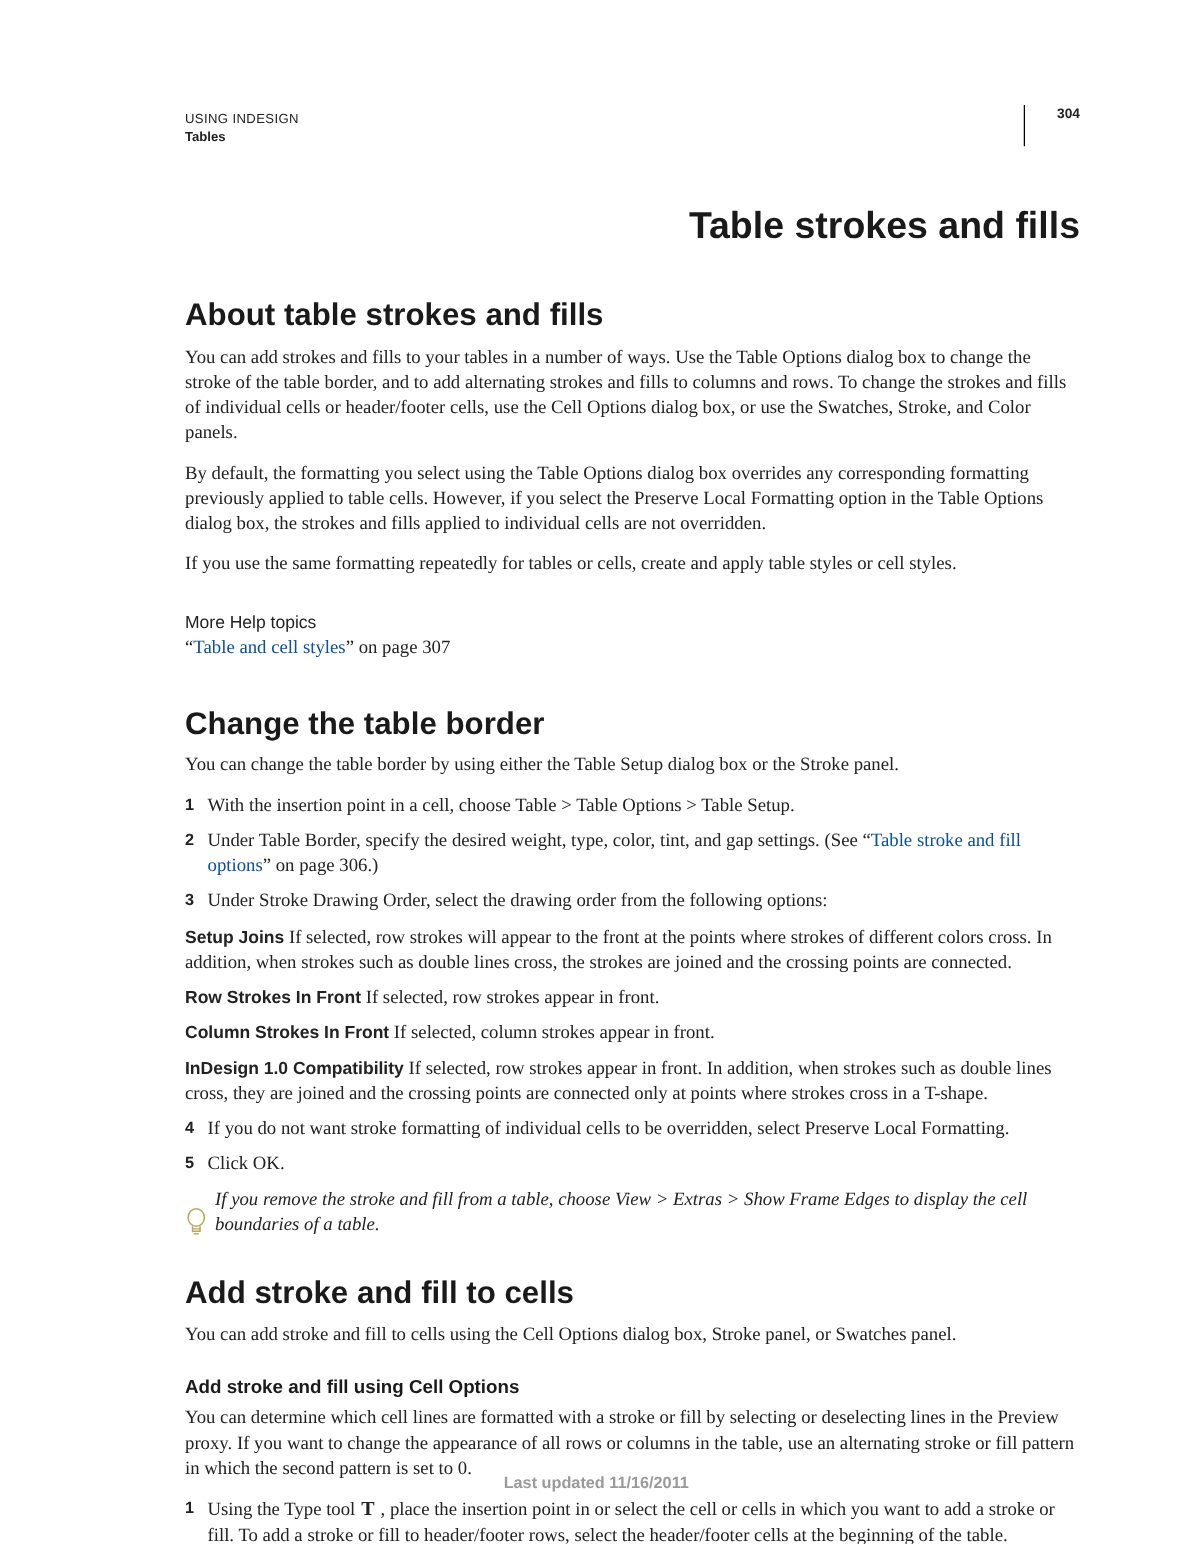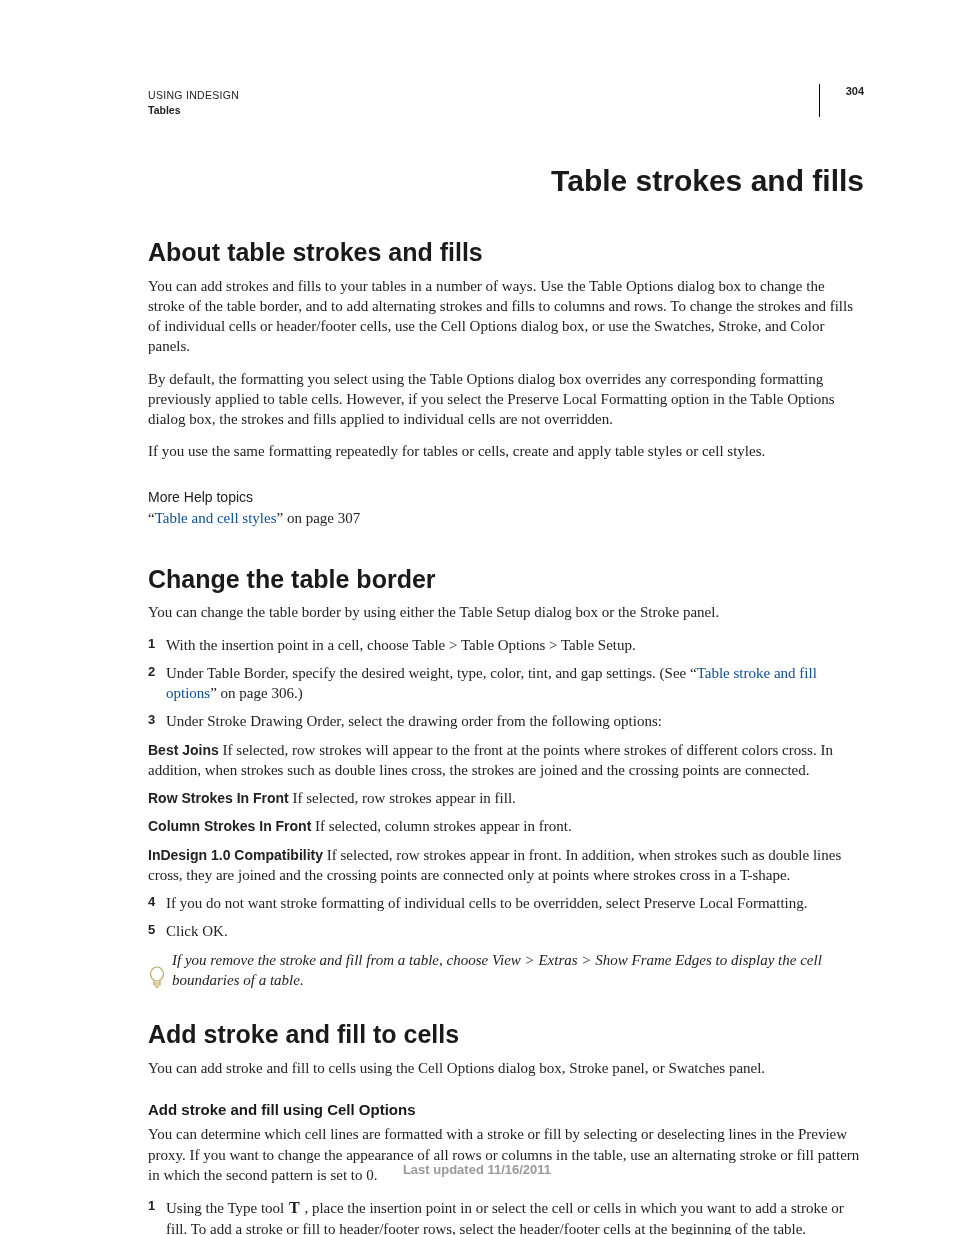--- a/index.html
+++ b/index.html
@@ -129,21 +129,21 @@
   }
   .type-icon {
     font-family: "Times New Roman", serif;
     font-weight: 700;
     font-size: 16px;
     display: inline-block;
     padding: 0 1px;
   }
   .footer {
     position: absolute;
-    bottom: 56px;
+    bottom: 40px;
     left: 0;
     right: 0;
     text-align: center;
     font-family: "Myriad Pro", "Helvetica Neue", Arial, sans-serif;
     font-size: 13px;
     font-weight: 700;
     color: #9a9a9a;
     margin-top: 29px;
   }
 </style>
@@ -177,24 +177,24 @@
 
 <ol class="steps">
   <li><span>With the insertion point in a cell, choose Table &gt; Table Options &gt; Table Setup.</span></li>
   <li>
     <span>Under Table Border, specify the desired weight, type, color, tint, and gap settings. (See “</span><span class="link">Table stroke and fill options</span><span>” on page 306.)</span>
   </li>
   <li><span>Under Stroke Drawing Order, select the drawing order from the following options:</span></li>
 </ol>
 
 <p class="def">
-  <span class="def-term">Best Joins</span><span>  If selected, row strokes will appear to the front at the points where strokes of different colors cross. In addition, when strokes such as double lines cross, the strokes are joined and the crossing points are connected.</span>
-</p>
-<p class="def">
-  <span class="def-term">Row Strokes In Front</span><span>  If selected, row strokes appear in fill.</span>
+  <span class="def-term">Setup Joins</span><span>  If selected, row strokes will appear to the front at the points where strokes of different colors cross. In addition, when strokes such as double lines cross, the strokes are joined and the crossing points are connected.</span>
+</p>
+<p class="def">
+  <span class="def-term">Row Strokes In Front</span><span>  If selected, row strokes appear in front.</span>
 </p>
 <p class="def">
   <span class="def-term">Column Strokes In Front</span><span>  If selected, column strokes appear in front.</span>
 </p>
 <p class="def">
   <span class="def-term">InDesign 1.0 Compatibility</span><span>  If selected, row strokes appear in front. In addition, when strokes such as double lines cross, they are joined and the crossing points are connected only at points where strokes cross in a T-shape.</span>
 </p>
 
 <ol class="steps" start="4" style="counter-reset: step 3;">
   <li><span>If you do not want stroke formatting of individual cells to be overridden, select Preserve Local Formatting.</span></li>

